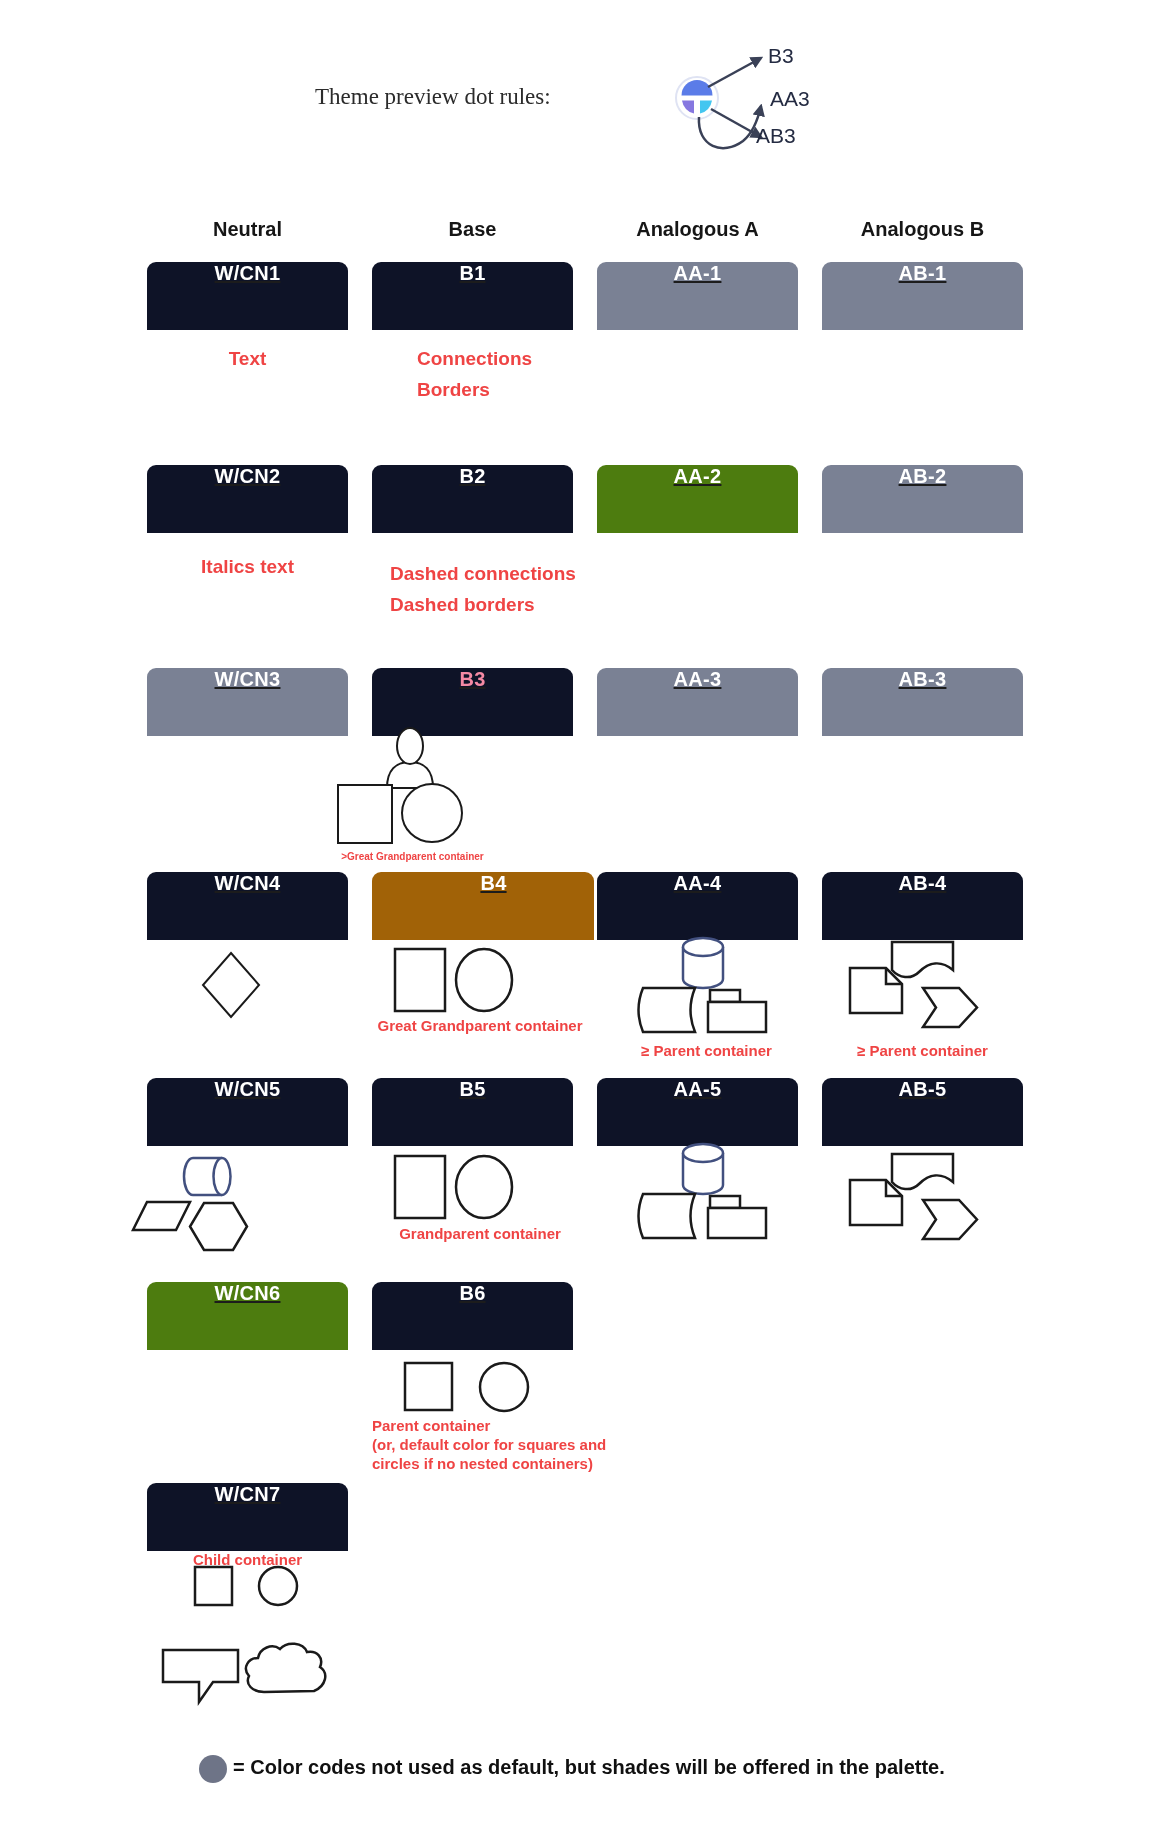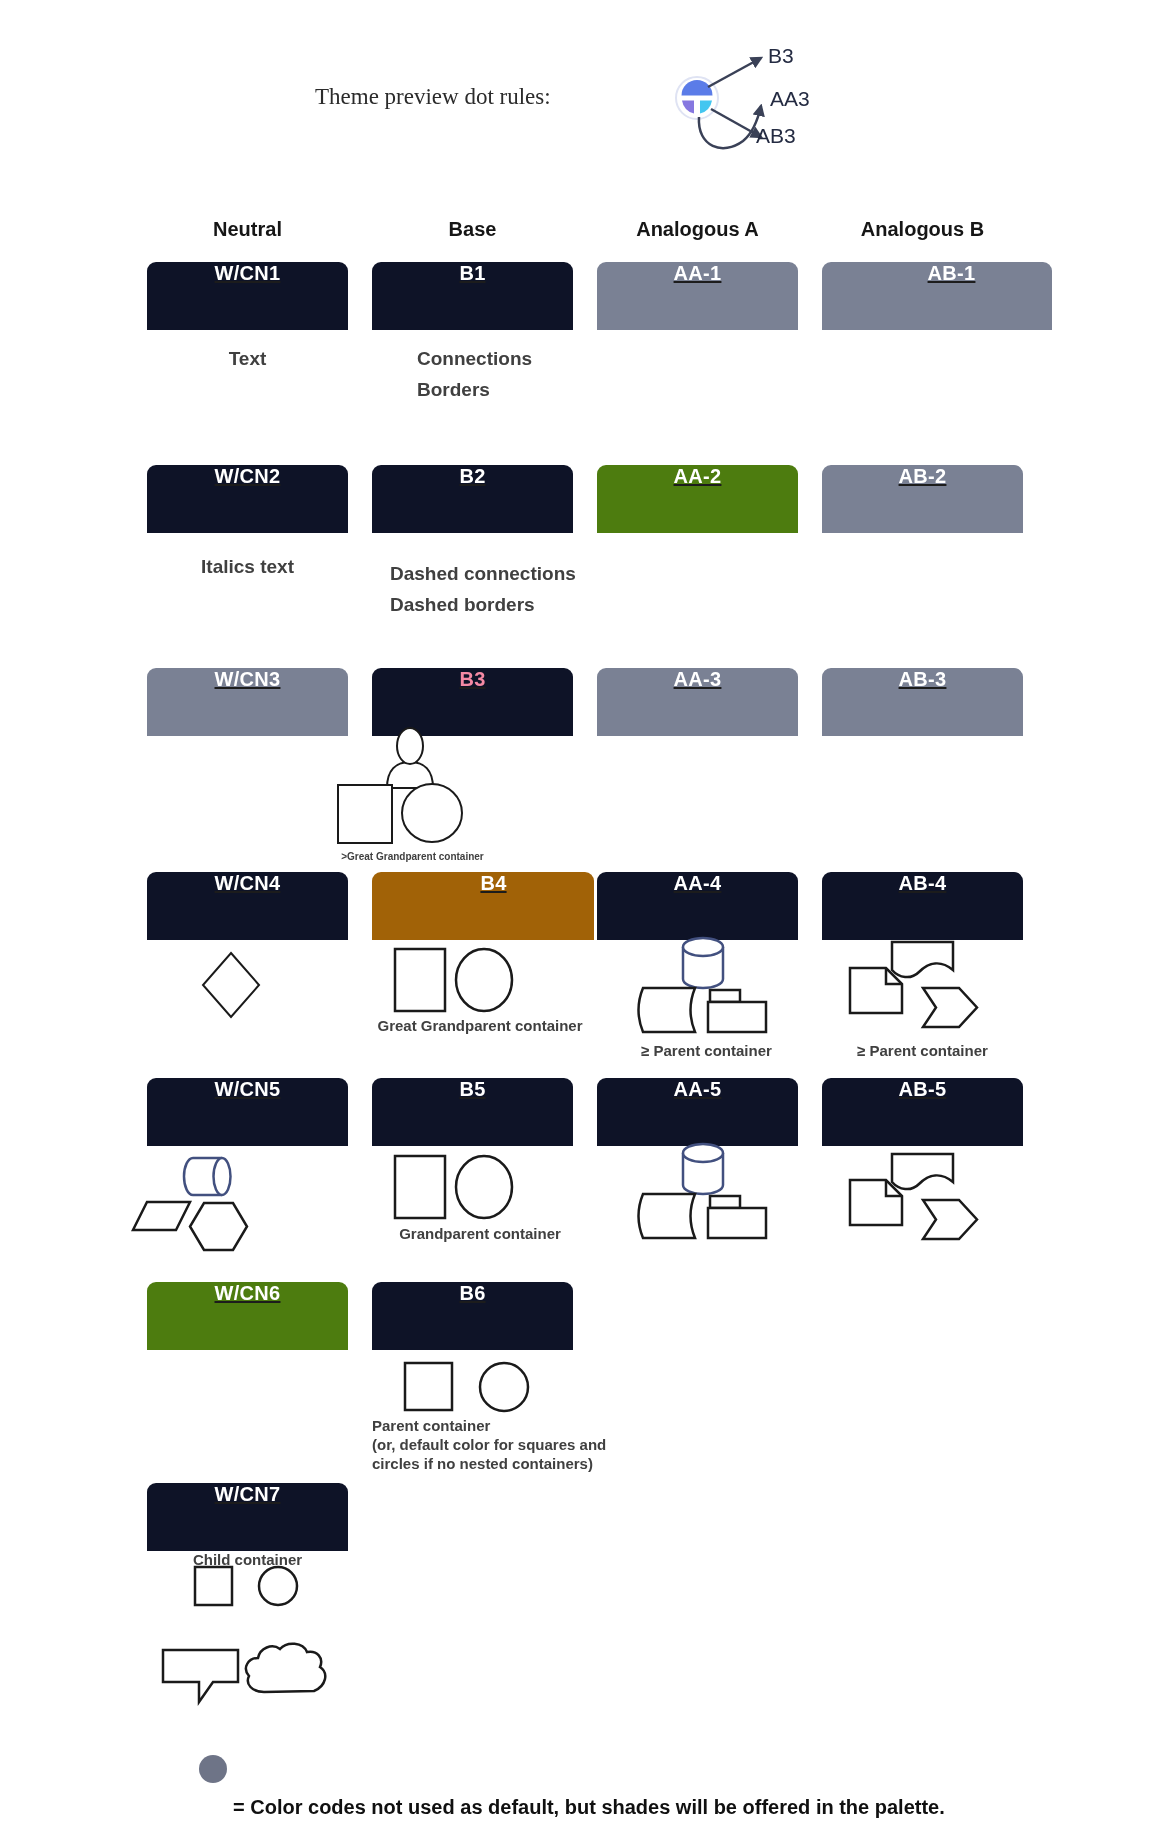--- a/index.html
+++ b/index.html
@@ -6,29 +6,29 @@
   .canvas{position:relative;width:1164px;height:1822px;background:#fff;
           font-family:"Liberation Sans",sans-serif;overflow:hidden;color:#1c1c1c;}
   .abs{position:absolute;}
   .title{position:absolute;left:315px;top:84px;font-size:23px;font-weight:500;color:#2b2b2b;font-family:Liberation Serif, serif;}
   .dot-label{position:absolute;font-size:21px;font-weight:500;color:#242b42;}
   .colhead{position:absolute;top:218px;width:201px;text-align:center;
            font-size:20px;font-weight:700;color:#161616;}
   .swatch{position:absolute;width:201px;height:68px;border-radius:9px 9px 0 0;
           display:flex;align-items:flex-start;justify-content:center;text-decoration:underline;}
   .swatch span{font-size:20px;font-weight:600;color:#ffffff;letter-spacing:.3px;}
-  .note{position:absolute;font-weight:700;color:#404040;}
+  .note{position:absolute;font-weight:700;color:#ef4444;}
   .center{text-align:center;}
   .lg{font-size:19px;line-height:31px;}
   .md{font-size:15px;line-height:19px;}
   .sm{font-size:10px;line-height:18px;}
   .shape{stroke:#1a1a1a;stroke-width:2.5;fill:#ffffff;}
   .shape-thin{stroke:#1a1a1a;stroke-width:2;fill:#ffffff;}
   .legend-dot{position:absolute;left:199px;top:1755px;width:28px;height:28px;border-radius:50%;}
-  .legend-text{position:absolute;left:233px;top:1756px;font-size:20px;font-weight:700;color:#101010;margin-top:40px;}
+  .legend-text{position:absolute;left:233px;top:1756px;font-size:20px;font-weight:700;color:#101010;}
 </style>
 </head>
 <body>
 
 <div class="canvas">
 
   <div class="title">Theme preview dot rules:</div>
 
   <svg class="abs" style="left:555px;top:25px;" width="225" height="140" viewBox="0 0 225 140">
     <defs>
@@ -56,21 +56,21 @@
 
   <div class="swatch" style="left: 147px; top: 262px; background: rgb(14, 19, 39);">
       <span>W/CN1</span>
     </div>
   <div class="swatch" style="left: 372px; top: 262px; background: rgb(14, 19, 39);">
       <span>B1</span>
     </div>
   <div class="swatch" style="left: 597px; top: 262px; background: rgb(122, 129, 148);">
       <span>AA-1</span>
     </div>
-  <div class="swatch" style="left: 822px; top: 262px; background: rgb(122, 129, 148); padding-left: 29px;">
+  <div class="swatch" style="left: 822px; top: 262px; background: rgb(122, 129, 148);">
       <span>AB-1</span>
     </div>
 
   <div class="note lg center" style="left:147px;top:343px;width:201px;">Text</div>
   <div class="note lg" style="left:417px;top:343px;">
     <div>Connections</div>
     <div>Borders</div>
   </div>
 
   <div class="swatch" style="left: 147px; top: 465px; background: rgb(14, 19, 39);">

